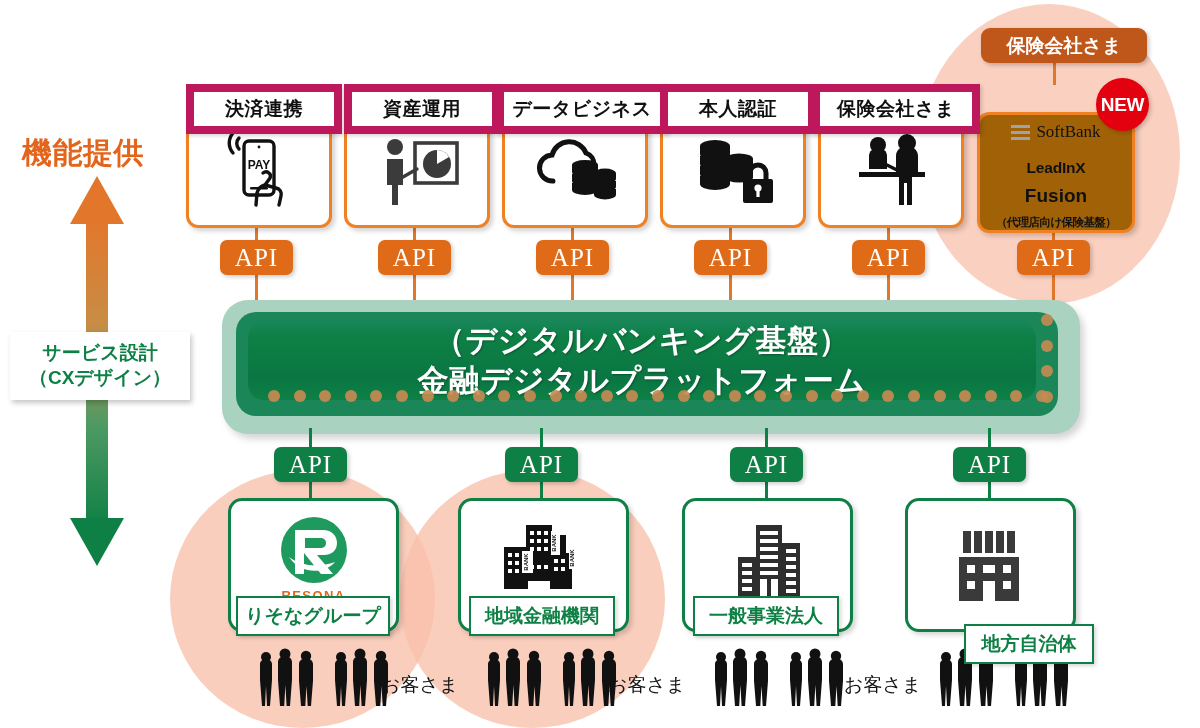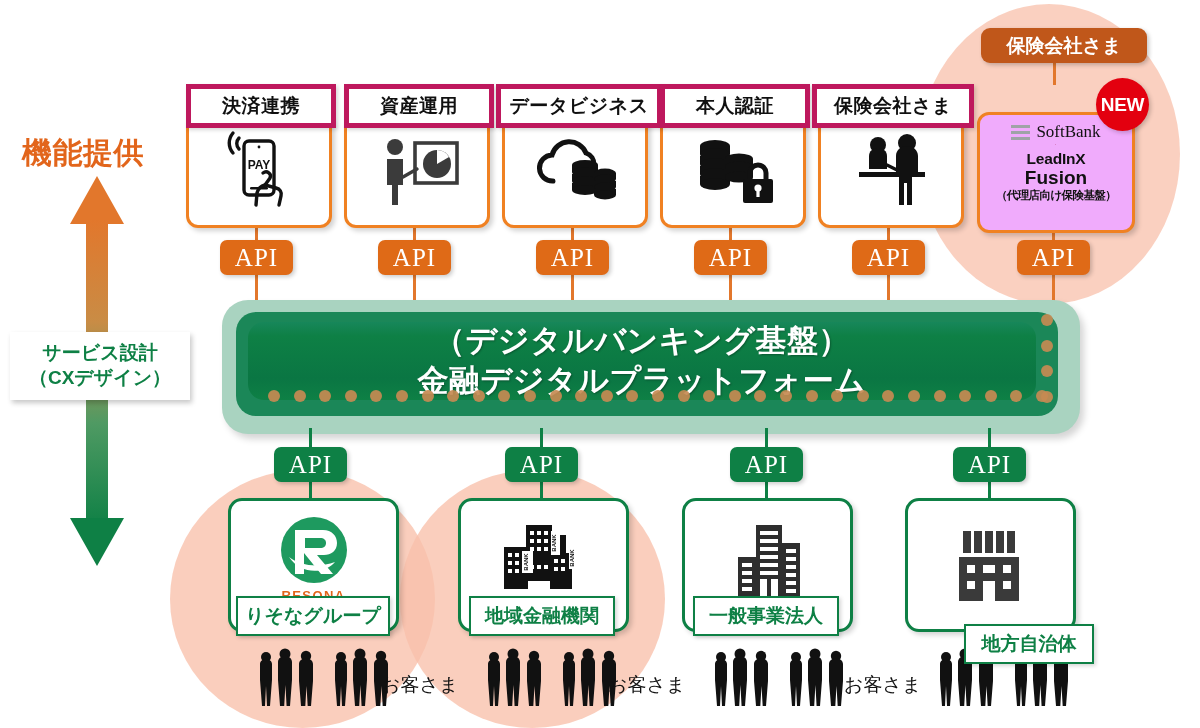--- a/index.html
+++ b/index.html
@@ -28,29 +28,29 @@
      border-left:27px solid transparent;border-right:27px solid transparent;
      border-bottom:48px solid #E2772C;}
   .arrow-head-dn{position:absolute;left:10px;top:350px;width:0;height:0;
      border-left:27px solid transparent;border-right:27px solid transparent;
      border-top:48px solid #0E8045;}
 
   
   .fn-card{position:absolute;top:112px;width:140px;height:110px;background:#fff;
      border:3px solid #F08122;border-radius:12px;box-shadow:3px 3px 5px rgba(0,0,0,.18);
      display:flex;align-items:center;justify-content:center;}
-  .fn-head{position:absolute;top:84px;height:34px;background:#fff;border:5px solid #be185d;
+  .fn-head{position:absolute;top:84px;height:34px;background:#fff;border:8px solid #be185d;
      display:flex;align-items:center;justify-content:center;font-size:19px;font-weight:bold;
      color:#101010;letter-spacing:.5px;box-shadow:2px 2px 4px rgba(0,0,0,.16);z-index:4;}
   .fn-icon{width:92px;height:82px;display:block;}
 
   
-  .ins-card{position:absolute;top:112px;left:977px;width:152px;height:110px;background:#f0abfc;
+  .ins-card{position:absolute;top:112px;left:977px;width:152px;height:110px;background:#a16207;
      border:3px solid #F08122;border-radius:12px;box-shadow:3px 3px 5px rgba(0,0,0,.18);
-     display:flex;flex-direction:column;align-items:center;justify-content:flex-start;padding-top:5px;}
+     display:flex;flex-direction:column;align-items:center;justify-content:space-between;padding-top:5px;}
   .sb-row{display:flex;align-items:center;gap:6px;height:24px;}
   .sb-bars{display:flex;flex-direction:column;gap:3px;}
   .sb-bars i{display:block;width:19px;height:3px;background:#9FA3A6;}
   .sb-name{font-family:"Liberation Serif","DejaVu Serif",serif;font-size:17px;color:#111;}
   .lx-row{display:flex;align-items:center;gap:5px;height:24px;flex-direction:column;}
   .lx-name{font-size:15.5px;font-weight:bold;letter-spacing:-.2px;color:#111;}
   .fusion{font-size:19px;font-weight:bold;color:#111;line-height:1.05;}
   .fusion-sub{font-size:11.5px;font-weight:bold;color:#111;letter-spacing:-.6px;}
 
   .new-badge{position:absolute;left:1096px;top:78px;width:53px;height:53px;border-radius:50%;

